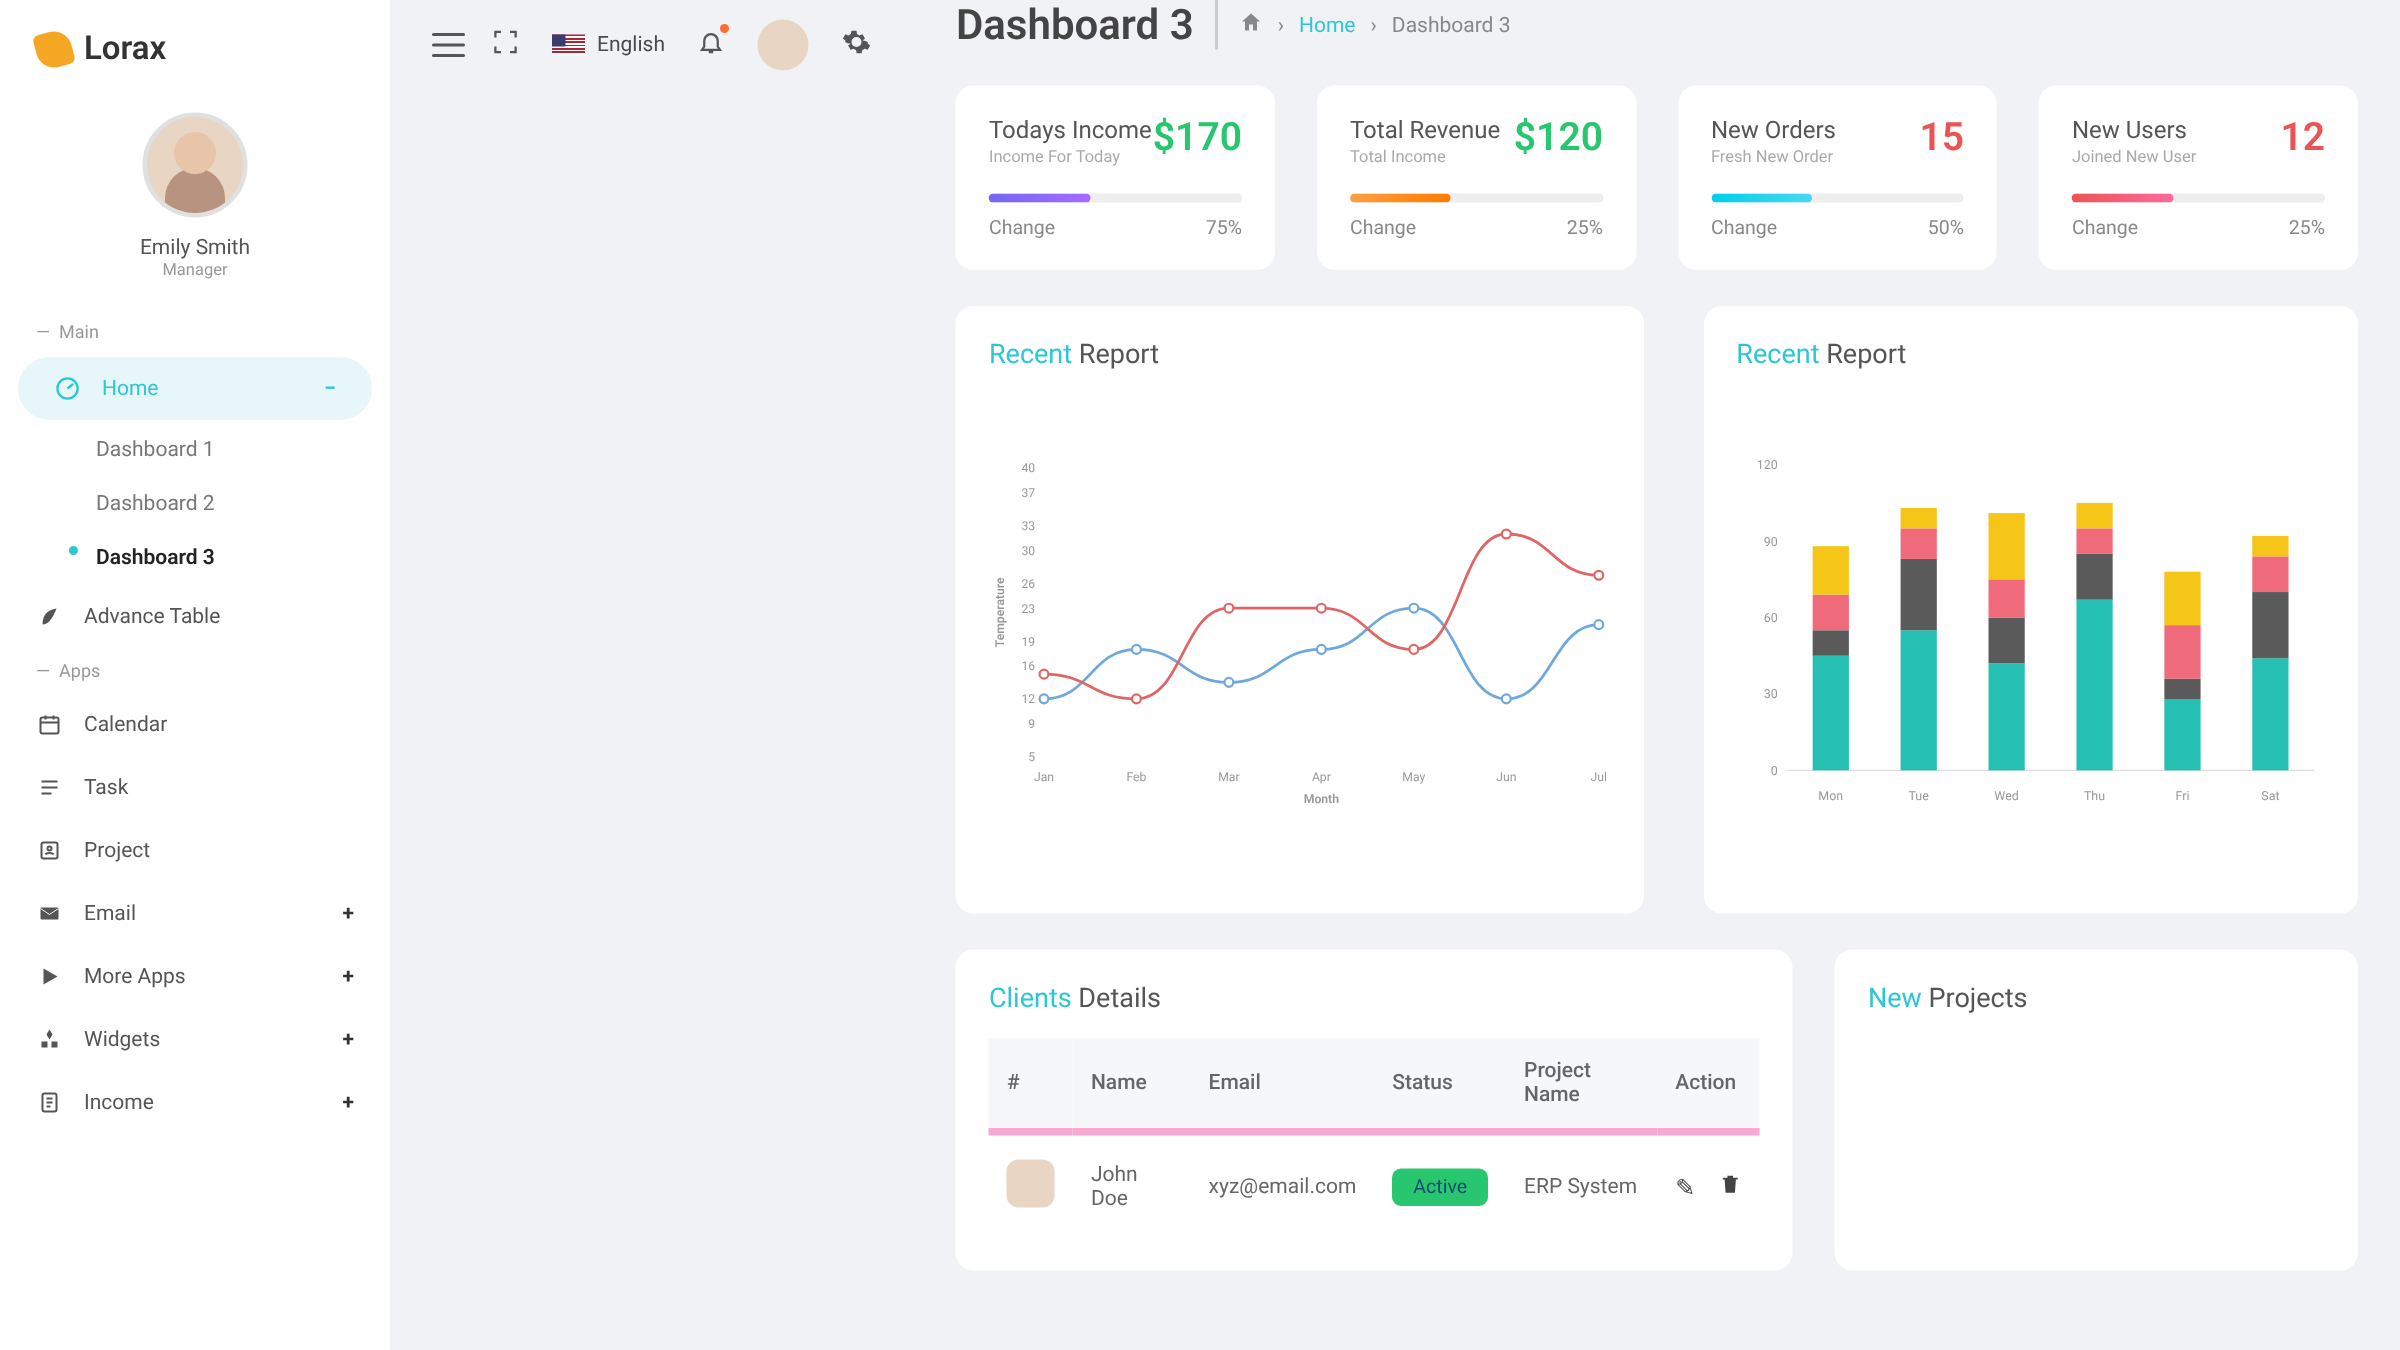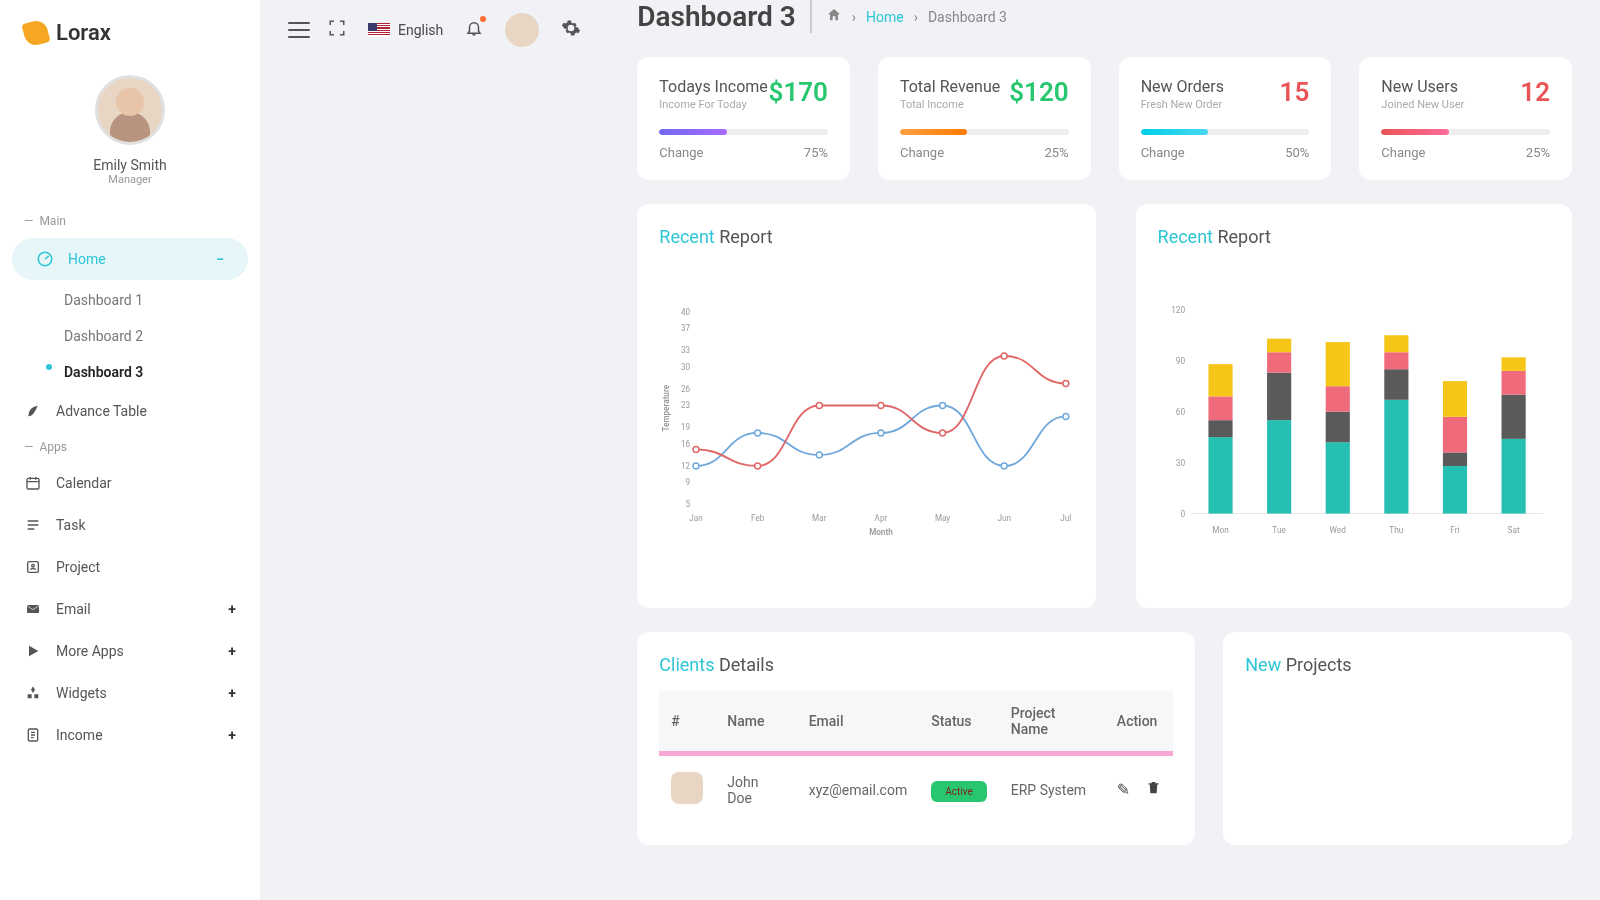--- a/index.html
+++ b/index.html
@@ -60,21 +60,21 @@
 .charts-row{display:grid;grid-template-columns:1.05fr 1fr;gap:40px;margin-bottom:24px}
 .card{background:#fff;border-radius:12px;padding:22px}
 .card-title{font-size:18px;color:#555;margin-bottom:16px}
 .card-title .accent{color:#2dc6d6}
 .chart-svg{width:100%;height:320px}
 .axis-text{font-size:11px;fill:#999}
 .tbls-row{display:grid;grid-template-columns:1.6fr 1fr;gap:28px}
 .table{width:100%;border-collapse:collapse}
 .table th{text-align:left;padding:14px 12px;background:#f6f7f9;color:#666;font-weight:500;font-size:14px}
 .table td{padding:16px 12px;border-top:5px solid #f9a8d4;color:#666}
-.badge-active{background:#28c76f;color:#7f1d1d;padding:5px 14px;border-radius:6px;font-size:10px}
+.badge-active{background:#28c76f;color:#0c4a6e;padding:5px 14px;border-radius:6px;font-size:13px}
 .act-icons{display:flex;gap:16px;font-size:16px;color:#444}
 .mini-avatar{width:32px;height:32px;border-radius:8px;background:#e8d5c4;display:inline-block}
 .emp-avatars{display:flex;align-items:center}
 .emp-avatars .ea{width:28px;height:28px;border-radius:50%;margin-left:-8px;border:2px solid #fff}
 .ea1{background:#f0c0a0}.ea2{background:#d0a880}.ea3{background:#c89878}
 .emp-more{background:#fff;border:1px solid #ccc;border-radius:6px;padding:2px 6px;font-size:11px;margin-left:-4px;color:#666}
 .gear-icon{width:20px;height:20px}
 </style>
 </head>
 <body>

